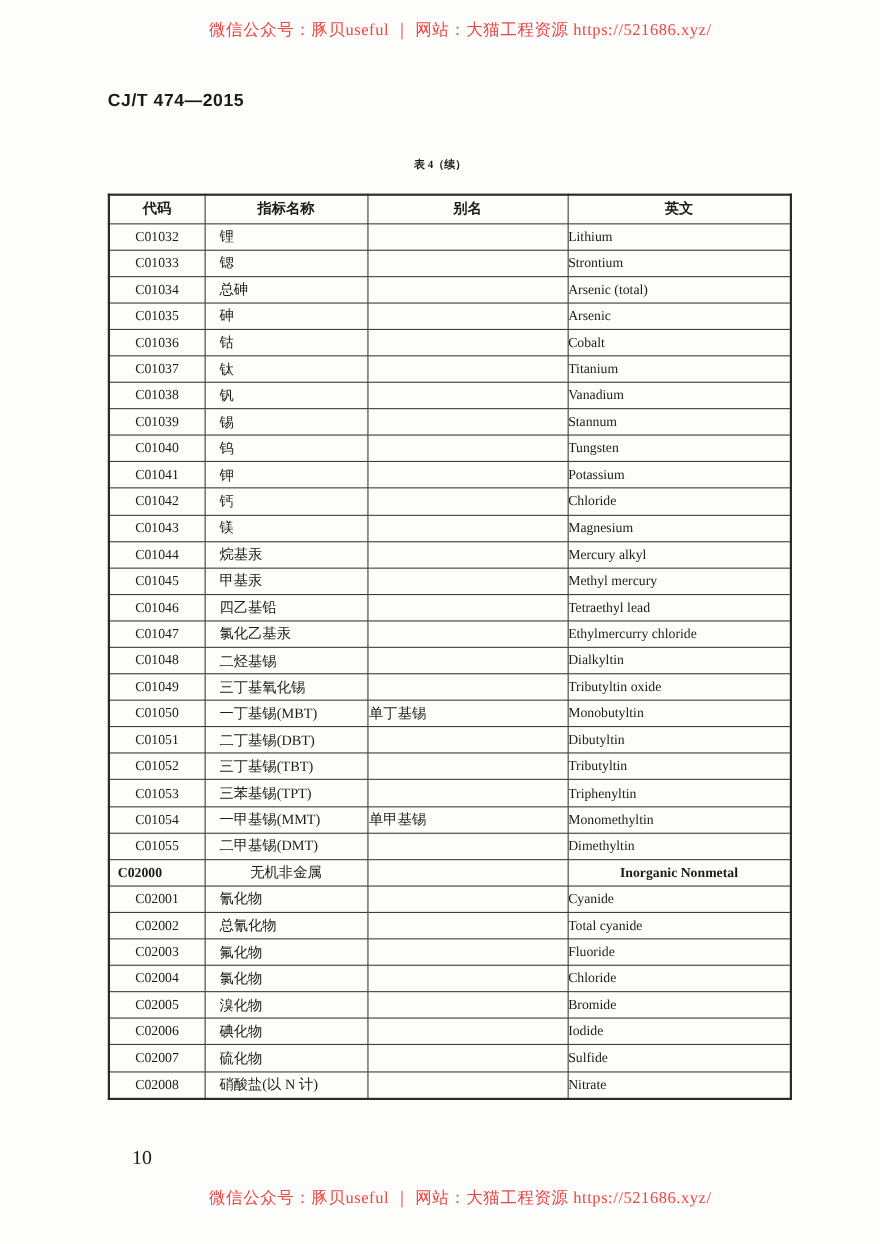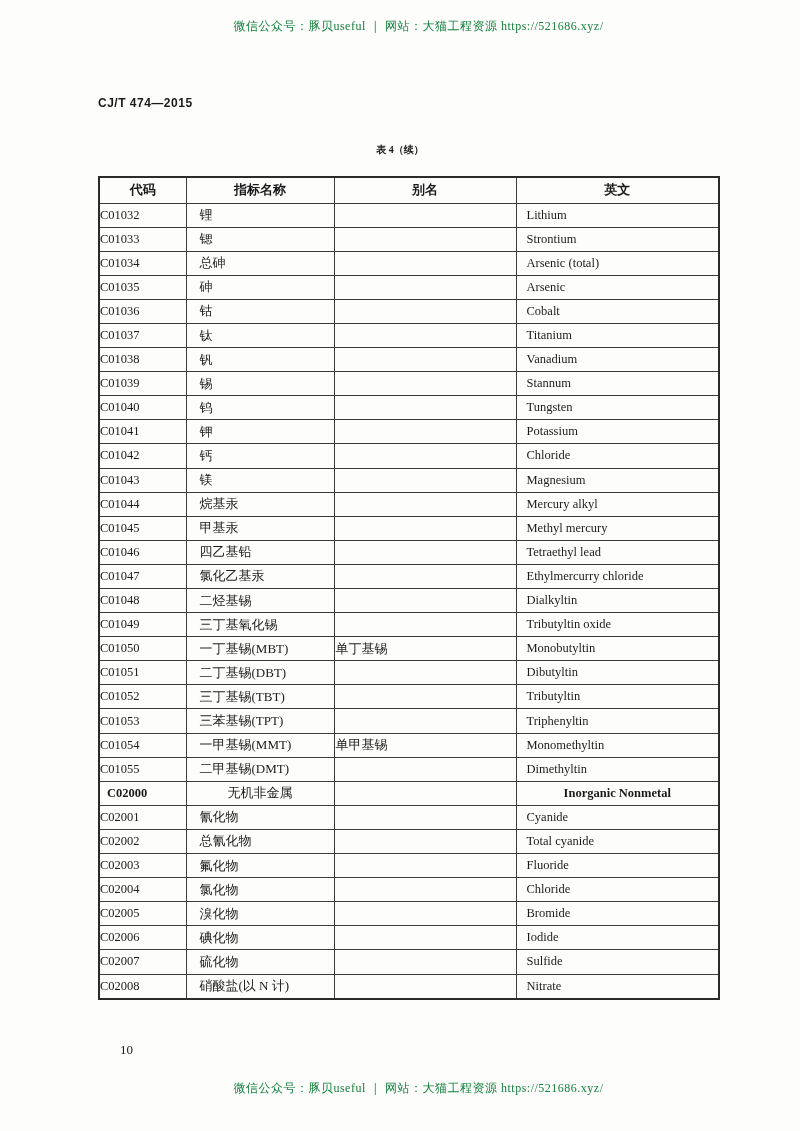--- a/index.html
+++ b/index.html
@@ -10,33 +10,33 @@
     width: 800px;
     height: 1131px;
     background: #fdfdfc;
     overflow: hidden;
   }
   .watermark {
     position: absolute;
     left: 0;
     width: 100%;
     text-align: center;
-    font-size: 12px;
+    font-size: 15px;
     letter-spacing: 0.5px;
-    color: #15803d;
+    color: #ef4444;
     font-family: "Liberation Serif", "DejaVu Serif", serif;
     padding-left: 37px;
   }
   .watermark.top { top: 18px; }
   .watermark.bottom { top: 1080px; }
   .doc-number {
     position: absolute;
     left: 98px;
-    top: 96px;
-    font-size: 12px;
+    top: 83px;
+    font-size: 16px;
     font-weight: bold;
     font-family: "Liberation Sans", "DejaVu Sans", sans-serif;
     letter-spacing: 0.5px;
   }
   .table-caption {
     position: absolute;
     left: 0;
     top: 143px;
     width: 100%;
     text-align: center;
@@ -61,32 +61,32 @@
   col.c-alias   { width: 182px; }
   col.c-english { width: 203px; }
   th, td {
     border: 1px solid #3d3d3d;
     font-size: 12.5px;
     overflow: hidden;
     white-space: nowrap;
   }
   thead tr { height: 26px; }
   th { font-weight: bold; text-align: center; font-size: 13px; }
-  td.code    { text-align: left; }
+  td.code    { text-align: center; }
   td.name    { text-align: left; padding-left: 13px; font-size: 13px; }
   td.alias   { text-align: left; padding-left: 1px; font-size: 13px; }
-  td.english { text-align: left; padding-left: 10px; }
+  td.english { text-align: left; }
   tr.section td.code    { text-align: left; padding-left: 7px; font-weight: bold; }
   tr.section td.name    { text-align: center; padding-left: 0; font-weight: normal; }
   tr.section td.english { text-align: center; padding-left: 0; font-weight: bold; }
   .page-number {
     position: absolute;
     left: 120px;
     top: 1042px;
-    font-size: 13px;
+    font-size: 18px;
   }
 </style>
 </head>
 <body>
 
 <div class="page">
 
   <div class="watermark top">微信公众号：豚贝useful ｜ 网站：大猫工程资源 https://521686.xyz/</div>
 
   <div class="doc-number">CJ/T 474—2015</div>

